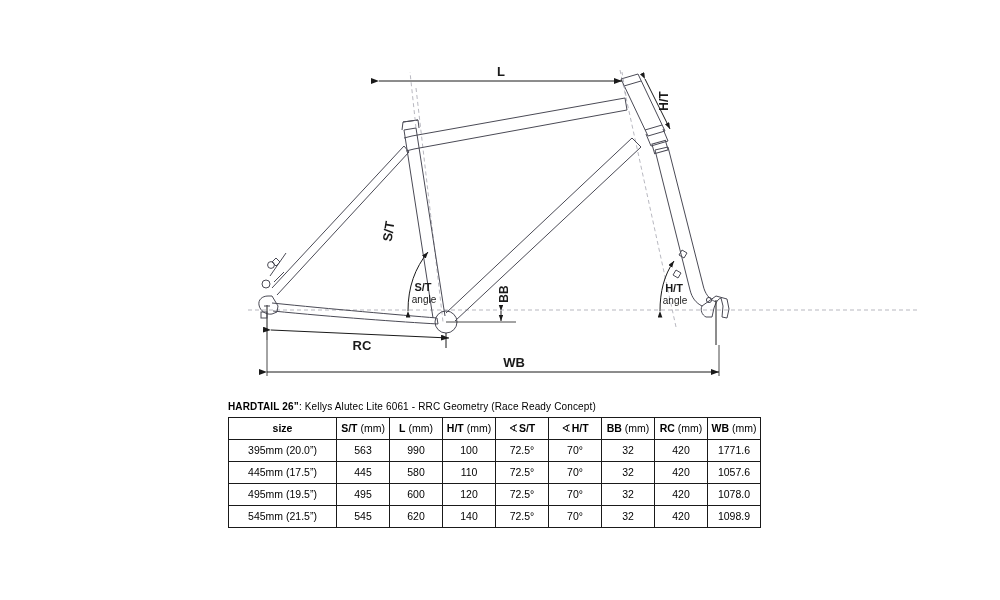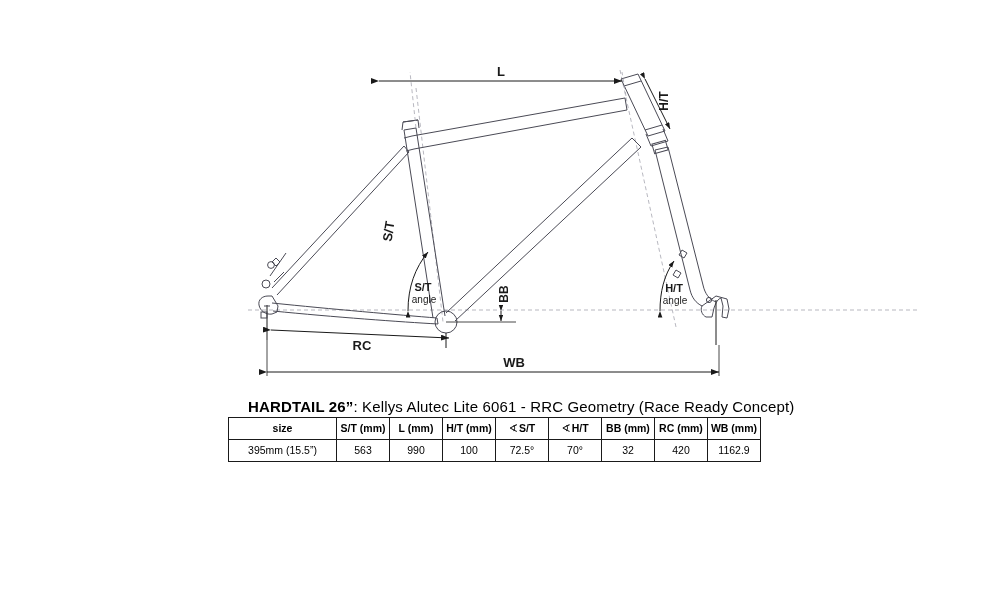--- a/index.html
+++ b/index.html
@@ -6,30 +6,30 @@
   body{width:1000px;height:600px;overflow:hidden;
        font-family:"Liberation Sans", sans-serif;color:#000;}
   #root{position:relative;width:1000px;height:600px;}
 
   
   #drawing{position:absolute;left:0;top:0;width:1000px;height:400px;}
   #drawing svg{display:block;}
 
   
   #table-block{position:absolute;left:228px;top:400px;width:540px;}
-  #table-caption{font-size:15px;letter-spacing:.15px;white-space:nowrap;
-                 margin:0 0 4px 20px;line-height:13px;}
+  #table-caption{font-size:10px;letter-spacing:.15px;white-space:nowrap;
+                 margin:0 0 4px 0;line-height:13px;}
   #table-caption .b{font-weight:bold;}
   table{border-collapse:collapse;width:533px;table-layout:fixed;
         font-size:10.5px;}
   table td,table th{border:1px solid #1a1a1a;text-align:center;
         padding:0;height:21px;line-height:21px;font-weight:normal;
         white-space:nowrap;}
   thead th{font-weight:bold;}
-  thead th .u{font-weight:bold;text-align:center;}
+  thead th .u{font-weight:normal;text-align:center;}
   thead th .ang{font-weight:normal;font-size:11px;padding-right:1px;}
   .c-size{width:108px;}
   .c-n{width:53px;}
   .c-a{width:53px;}
 </style>
 </head>
 <body>
 
 <div id="root">
 
@@ -212,27 +212,60 @@
             <th>H/T<span class="u"> (mm)</span></th>
             <th><span class="ang">∢</span>S/T</th>
             <th><span class="ang">∢</span>H/T</th>
             <th>BB<span class="u"> (mm)</span></th>
             <th>RC<span class="u"> (mm)</span></th>
             <th>WB<span class="u"> (mm)</span></th>
           </tr>
       </thead>
       <tbody>
           <tr>
-            <td>395mm (15.5”)</td>
+            <td>395mm (20.0”)</td>
             <td>563</td>
             <td>990</td>
             <td>100</td>
             <td>72.5°</td>
             <td>70°</td>
             <td>32</td>
             <td>420</td>
-            <td>1162.9</td>
+            <td>1771.6</td>
+          </tr>
+          <tr>
+            <td>445mm (17.5”)</td>
+            <td>445</td>
+            <td>580</td>
+            <td>110</td>
+            <td>72.5°</td>
+            <td>70°</td>
+            <td>32</td>
+            <td>420</td>
+            <td>1057.6</td>
+          </tr>
+          <tr>
+            <td>495mm (19.5”)</td>
+            <td>495</td>
+            <td>600</td>
+            <td>120</td>
+            <td>72.5°</td>
+            <td>70°</td>
+            <td>32</td>
+            <td>420</td>
+            <td>1078.0</td>
+          </tr>
+          <tr>
+            <td>545mm (21.5”)</td>
+            <td>545</td>
+            <td>620</td>
+            <td>140</td>
+            <td>72.5°</td>
+            <td>70°</td>
+            <td>32</td>
+            <td>420</td>
+            <td>1098.9</td>
           </tr>
         </tbody>
     </table>
   </div>
 
 </div>
 
 </body></html>

